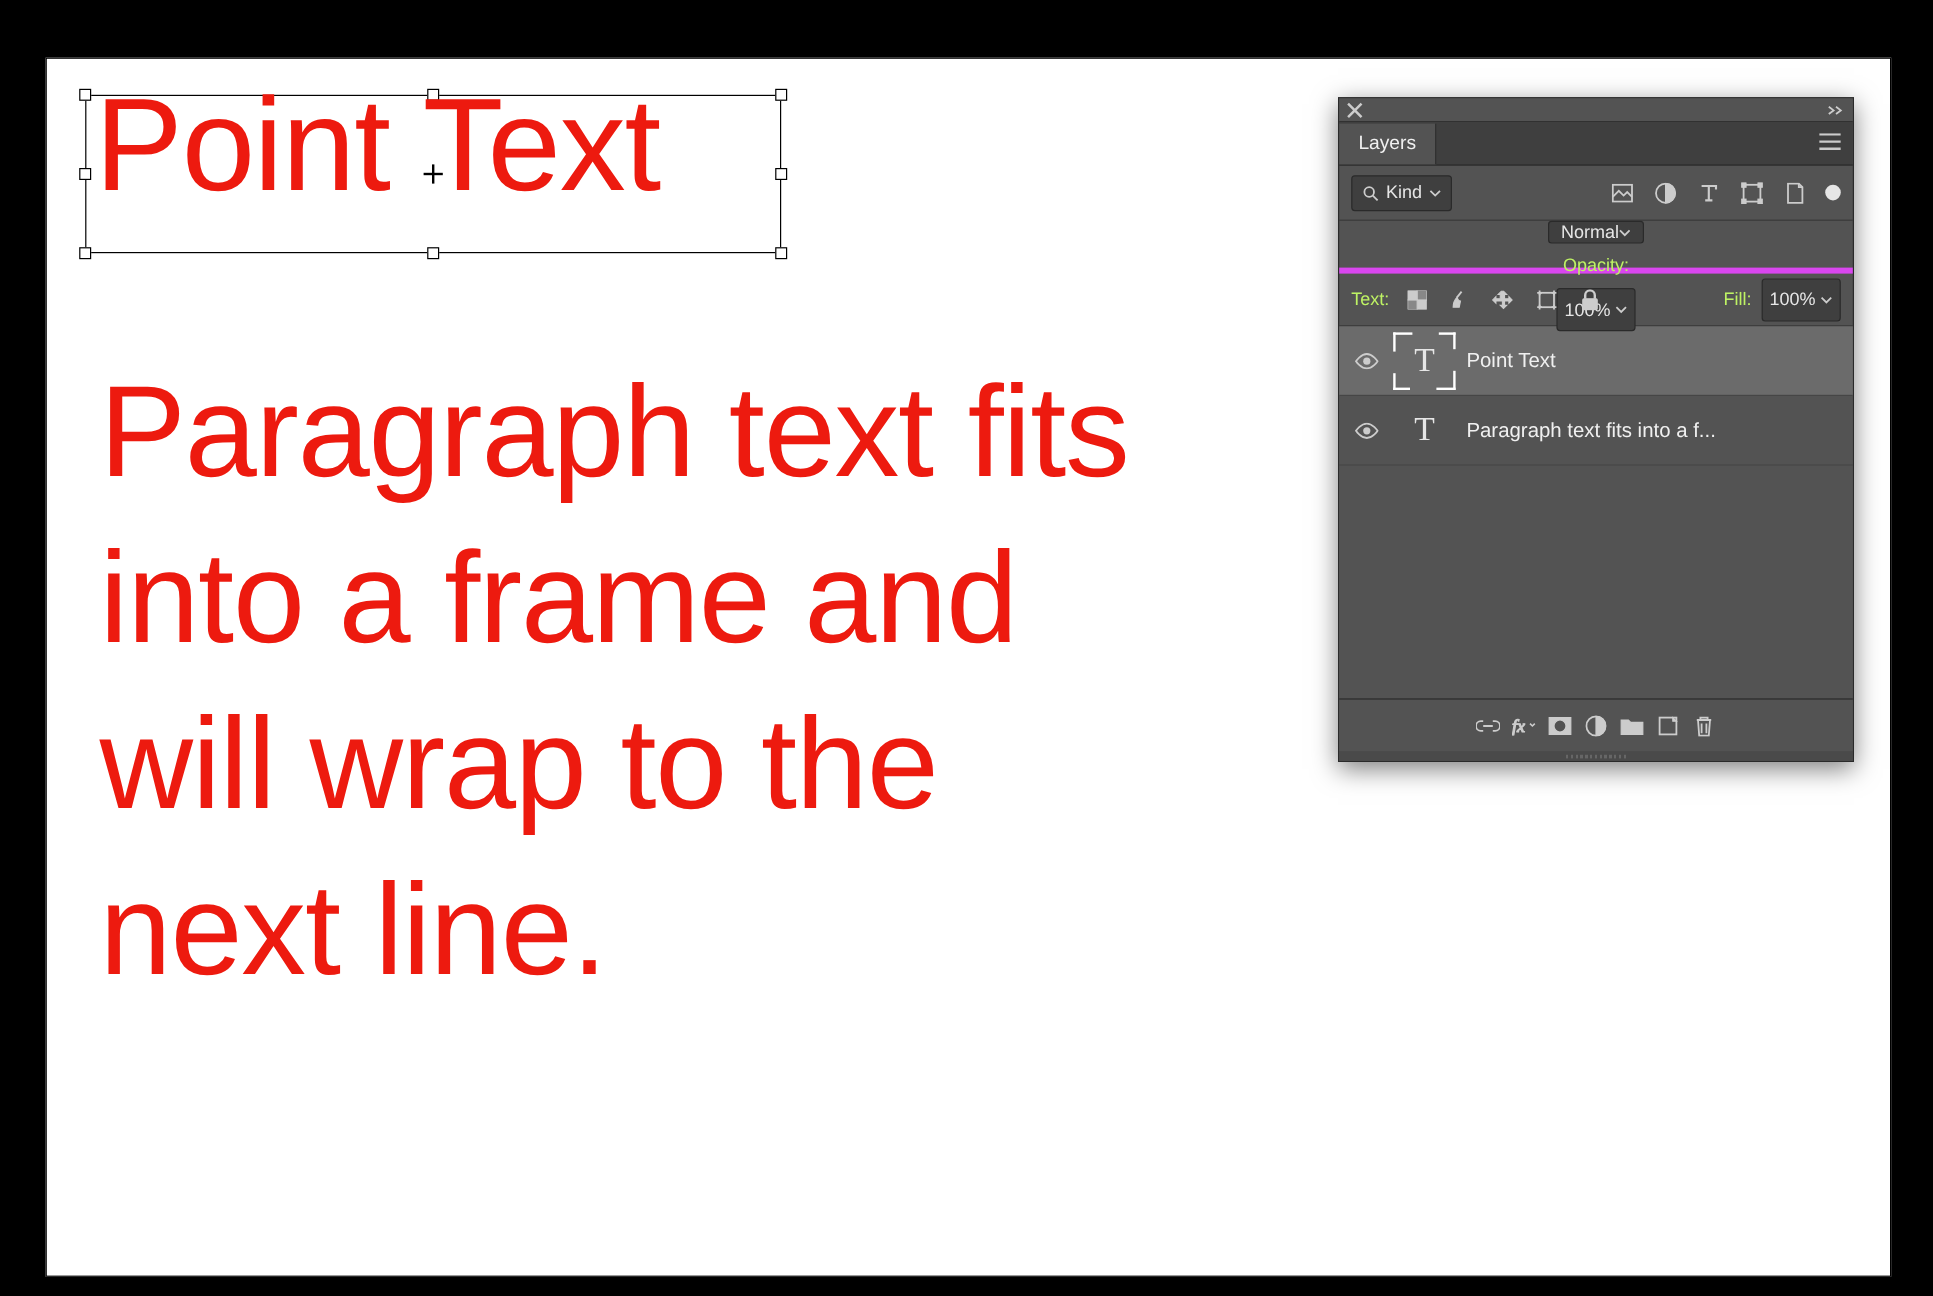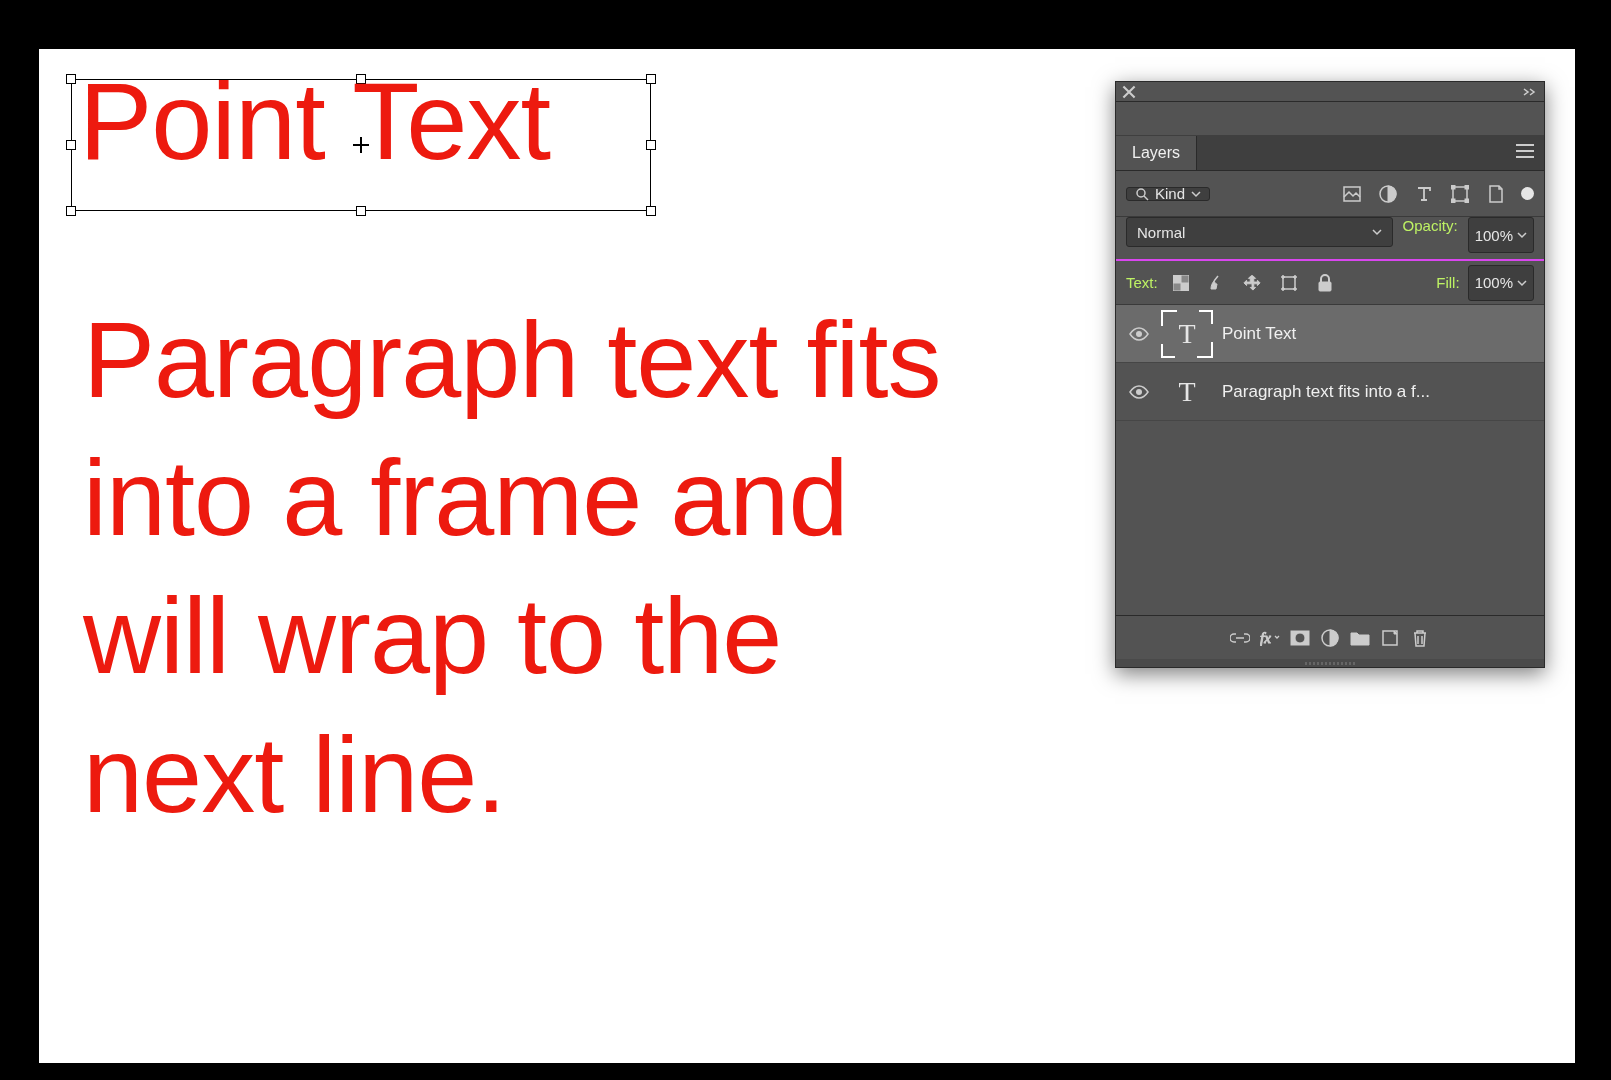--- a/index.html
+++ b/index.html
@@ -115,21 +115,20 @@
   width: 16px; height: 14px;
   fill: #d0d0d0;
   cursor: pointer;
 }
 .tabs-row {
   display: flex;
   align-items: center;
   background: #3f3f3f;
   height: 36px;
   border-bottom: 1px solid #2a2a2a;
-  margin-top: 33px;
 }
 .tab {
   background: #535353;
   padding: 8px 16px;
   font-size: 16px;
   font-weight: 500;
   border-right: 1px solid #2a2a2a;
   color: #f0f0f0;
 }
 .menu-icon {
@@ -145,21 +144,21 @@
   padding: 0 10px;
   gap: 10px;
   border-bottom: 1px solid #3a3a3a;
 }
 .kind-dd {
   display: flex;
   align-items: center;
   background: #3f3f3f;
   border: 1px solid #2a2a2a;
   border-radius: 3px;
-  height: 14px;
+  height: 30px;
   padding: 0 8px;
   gap: 6px;
   cursor: pointer;
 }
 .kind-dd svg { fill: #ccc; }
 .filter-icons {
   display: flex;
   gap: 14px;
   margin-left: auto;
   align-items: center;
@@ -170,25 +169,26 @@
   cursor: pointer;
 }
 .filter-icons svg { fill: #ccc; stroke: #ccc; }
 .filter-dot {
   width: 13px; height: 13px;
   background: #e6e6e6;
   border-radius: 50%;
 }
 .blend-row {
   display: flex;
-  align-items: flex-start;
+  align-items: center;
   height: 44px;
   padding: 0 10px;
   gap: 10px;
-  border-bottom: 2px solid #d946ef;
+  border-bottom: 5px solid #d946ef;
+  flex-direction: column;
 }
 .blend-dd {
   display: flex;
   align-items: center;
   background: #3f3f3f;
   border: 1px solid #2a2a2a;
   border-radius: 3px;
   height: 30px;
   padding: 0 10px;
   flex: 1;

